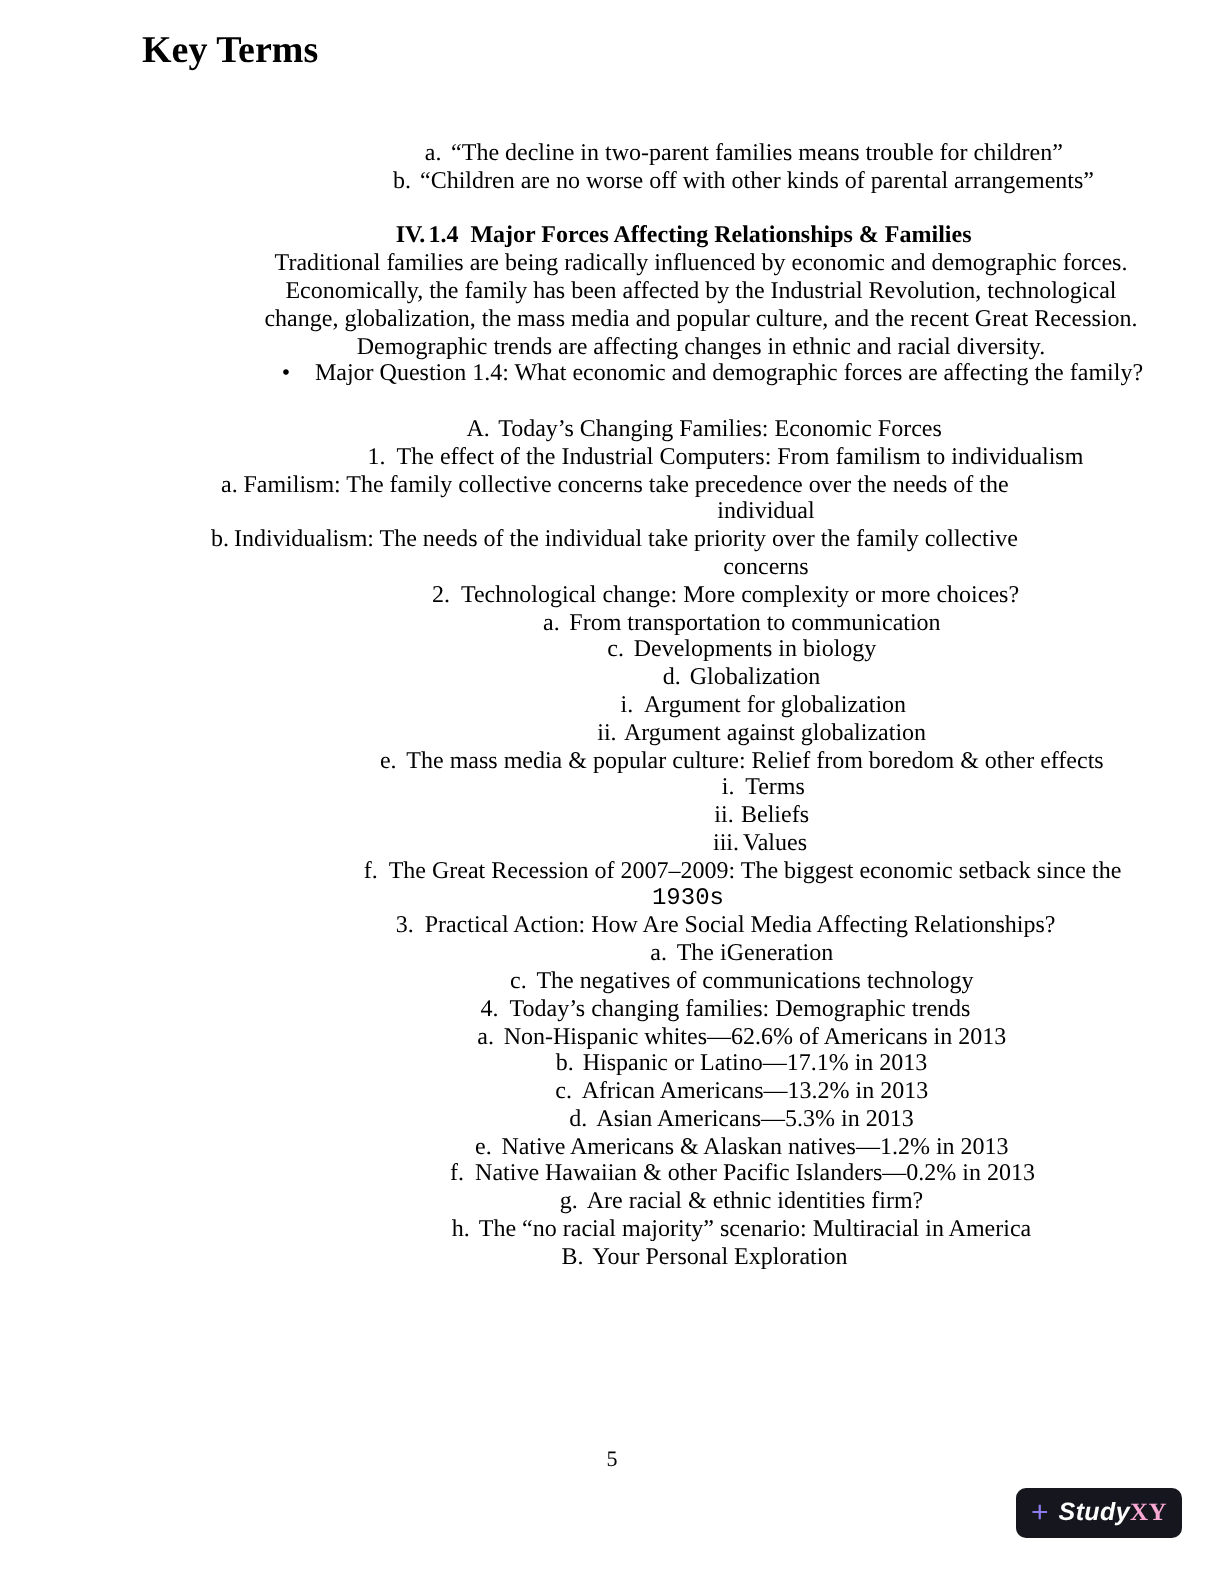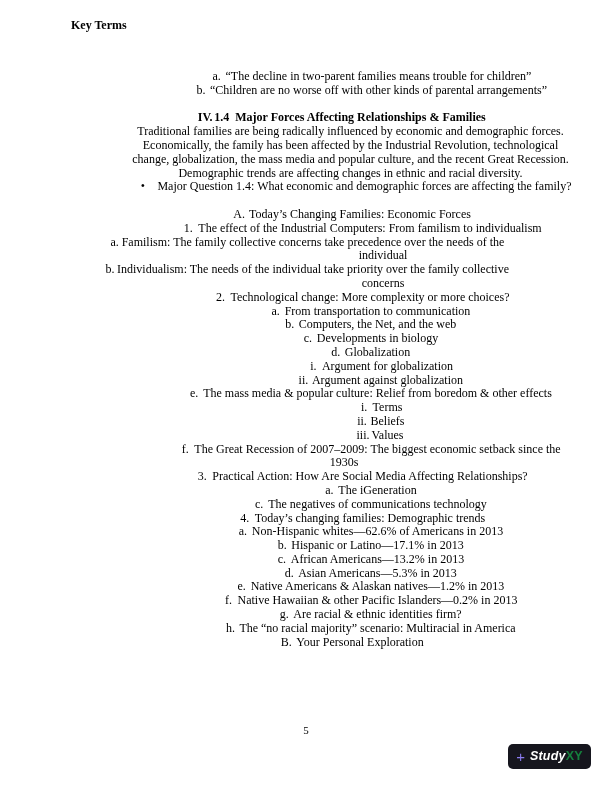--- a/index.html
+++ b/index.html
@@ -26,27 +26,27 @@
   .lv-num       { padding-left:108px; }
   .lv-num .marker { width:20px; }
   .lv-alpha     { padding-left:125px; }
   .lv-alpha .marker { width:18px; }
   .lv-alpha1    { }
   .lv-alpha1 .marker { width:14px; }
   .lv-alphatop  { padding-left:127px; }
   .lv-alphatop .marker { width:18px; }
   .lv-roman     { padding-left:146px; }
   .lv-roman .marker { width:17px; }
-  .lv-wrap      { padding-left:76px; }
+  .lv-wrap      { padding-left:76px;font-family:Liberation Mono, monospace; }
   .lv-wrap1     { padding-left:154px; }
 
   #key-terms {
     margin-top:16px;
     padding-left:71px;
-    font-size:12px;
+    font-size:19px;
     font-weight:bold;
     line-height:19px;
   }
   #page-number {
     position:absolute;
     top:724px; left:0; right:0;
     text-align:center;
     font-size:11px;
   }
   #brand-badge {
@@ -67,21 +67,21 @@
     font-weight:300;
     line-height:15px;
   }
   #brand-badge .brand {
     font-size:12.5px;
     font-weight:bold;
     letter-spacing:0.2px;
     line-height:12.5px;
   }
   #brand-badge .brand .primary { color:#ffffff;font-style:italic; }
-  #brand-badge .brand .accent  { color:#15803d; }
+  #brand-badge .brand .accent  { color:#f9a8d4;font-family:Liberation Serif, serif; }
 </style>
 </head>
 <body>
 
 <div id="page">
 
   <div id="doc-lines">
       <div class="line lv-alphatop"><span class="marker">a.</span><span class="text">“The decline in two-parent families means trouble for children”</span></div>
       <div class="line lv-alphatop"><span class="marker">b.</span><span class="text">“Children are no worse off with other kinds of parental arrangements”</span></div>
       <div class="spacer"></div>
@@ -93,21 +93,20 @@
       <div class="line lv-bullet"><span class="marker">•</span><span class="text">Major Question 1.4: What economic and demographic forces are affecting the family?</span></div>
       <div class="spacer"></div>
       <div class="line lv-upper"><span class="marker">A.</span><span class="text">Today’s Changing Families: Economic Forces</span></div>
       <div class="line lv-num"><span class="marker">1.</span><span class="text">The effect of the Industrial Computers: From familism to individualism</span></div>
       <div class="line lv-alpha1"><span class="marker">a.</span><span class="text">Familism: The family collective concerns take precedence over the needs of the</span></div>
       <div class="line lv-wrap1"><span class="text">individual</span></div>
       <div class="line lv-alpha1"><span class="marker">b.</span><span class="text">Individualism: The needs of the individual take priority over the family collective</span></div>
       <div class="line lv-wrap1"><span class="text">concerns</span></div>
       <div class="line lv-num"><span class="marker">2.</span><span class="text">Technological change: More complexity or more choices?</span></div>
       <div class="line lv-alpha"><span class="marker">a.</span><span class="text">From transportation to communication</span></div>
-      <div class="line lv-alpha"><span class="marker">b.</span><span class="text">Computers, the Net, and the web</span></div>
       <div class="line lv-alpha"><span class="marker">c.</span><span class="text">Developments in biology</span></div>
       <div class="line lv-alpha"><span class="marker">d.</span><span class="text">Globalization</span></div>
       <div class="line lv-roman"><span class="marker">i.</span><span class="text">Argument for globalization</span></div>
       <div class="line lv-roman"><span class="marker">ii.</span><span class="text">Argument against globalization</span></div>
       <div class="line lv-alpha"><span class="marker">e.</span><span class="text">The mass media &amp; popular culture: Relief from boredom &amp; other effects</span></div>
       <div class="line lv-roman"><span class="marker">i.</span><span class="text">Terms</span></div>
       <div class="line lv-roman"><span class="marker">ii.</span><span class="text">Beliefs</span></div>
       <div class="line lv-roman"><span class="marker">iii.</span><span class="text">Values</span></div>
       <div class="line lv-alpha"><span class="marker">f.</span><span class="text">The Great Recession of 2007–2009: The biggest economic setback since the</span></div>
       <div class="line lv-wrap"><span class="text">1930s</span></div>

